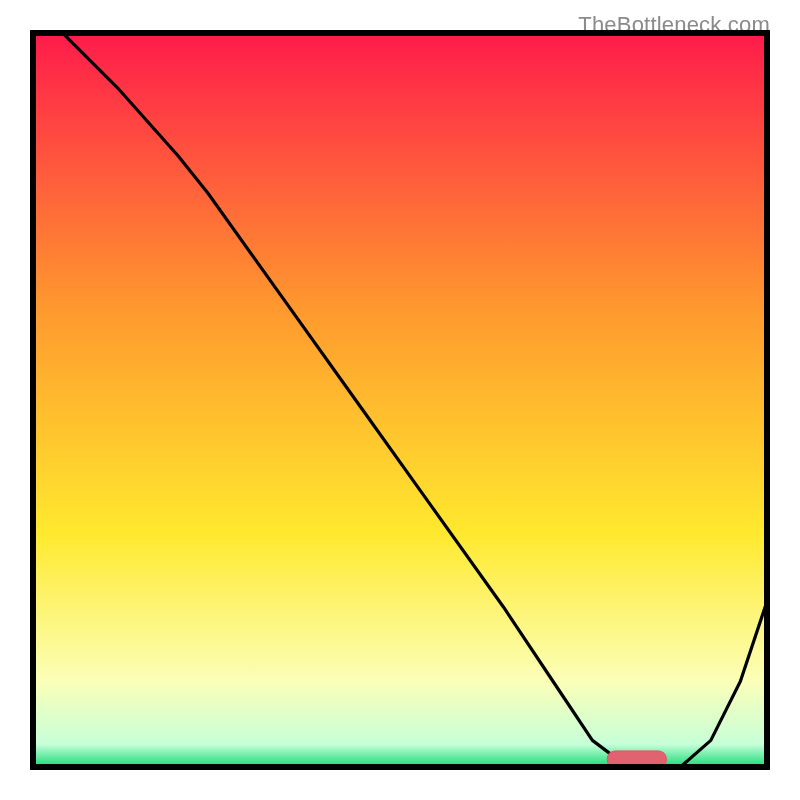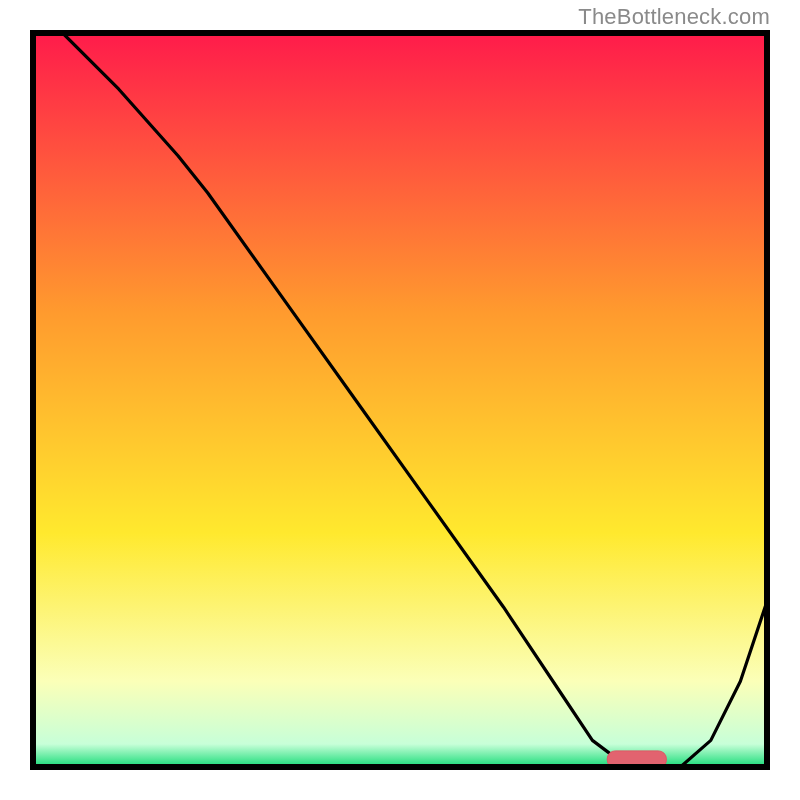--- a/index.html
+++ b/index.html
@@ -42,21 +42,21 @@
   }
   .plot-svg {
     position: absolute;
     left: 0;
     top: 0;
     width: 100%;
     height: 100%;
   }
   .attribution {
     position: absolute;
-    top: 4px;
+    top: 12px;
     right: 30px;
     color: #8a8a8a;
     font-size: 22px;
     font-weight: 400;
     letter-spacing: 0.2px;
   }
 </style>
 </head>
 <body>
 

